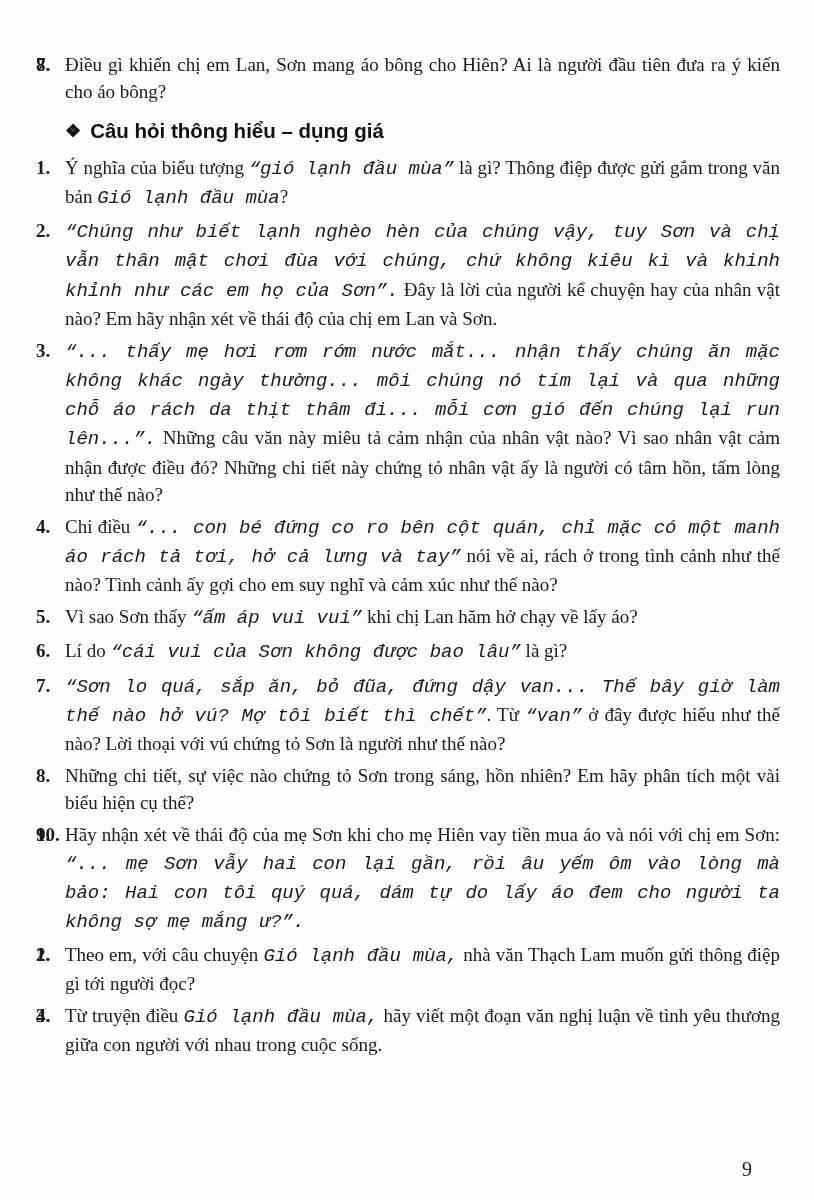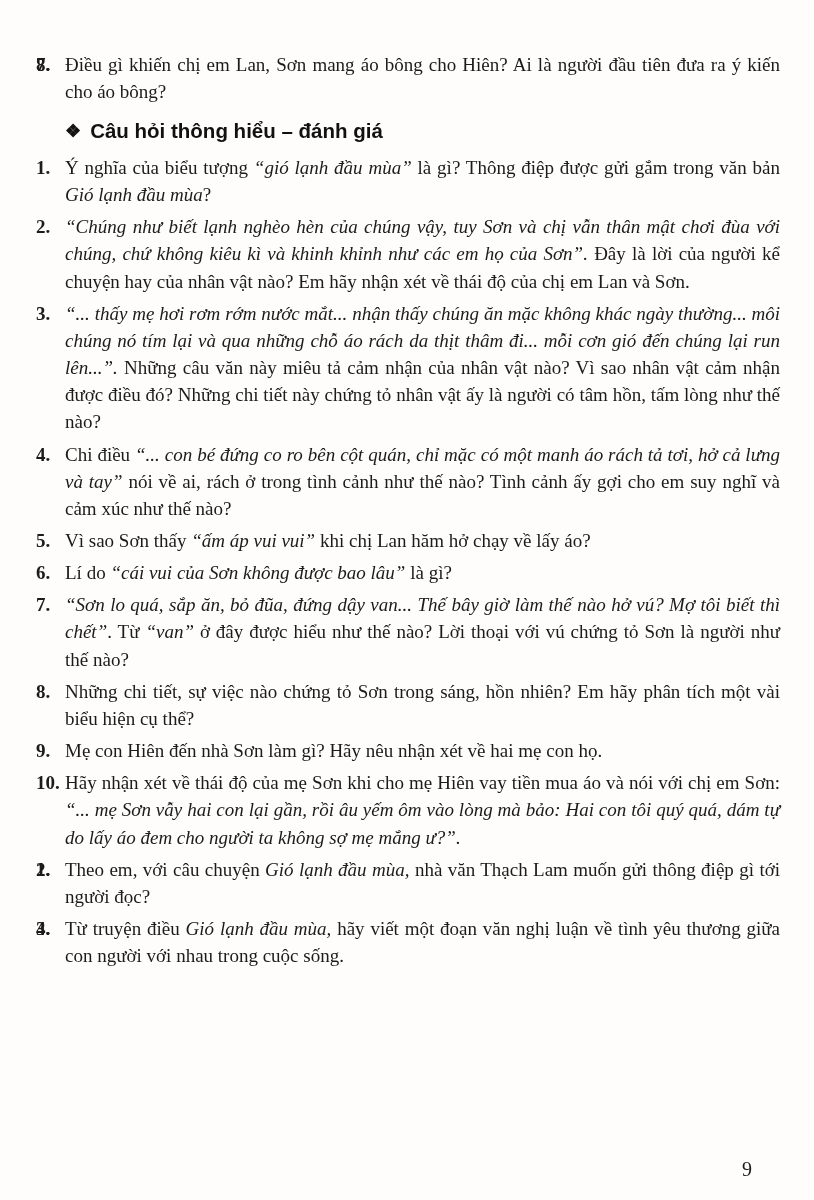--- a/index.html
+++ b/index.html
@@ -28,20 +28,21 @@
     margin-bottom: 5px;
   }
   .question .num {
     position: absolute;
     left: 0;
     top: 0;
     font-weight: 700;
   }
   .question em {
     font-style: italic;
+    font-family: Liberation Mono, monospace;
   }
   .heading {
     font-family: "Liberation Sans", sans-serif;
     font-weight: 700;
     font-size: 20.5px;
     color: #111;
     margin: 13px 0 9px 29px;
     line-height: 1.3;
   }
   .heading .marker {
@@ -58,30 +59,30 @@
     color: #1b1b1b;
   }
 </style>
 </head>
 <body>
 
 <div class="page">
   <div class="content">
       <div class="question"><span class="num">7.</span></div>
       <div class="question"><span class="num">8.</span><span>Điều gì khiến chị em Lan, Sơn mang áo bông cho Hiên? Ai là người đầu tiên đưa ra ý kiến cho áo bông?</span></div>
-      <div class="heading"><span class="marker">❖</span><span>Câu hỏi thông hiểu – đánh giá</span></div>
+      <div class="heading"><span class="marker">❖</span><span>Câu hỏi thông hiểu – dụng giá</span></div>
       <div class="question"><span class="num">1.</span><span>Ý nghĩa của biểu tượng </span><em>“gió lạnh đầu mùa”</em><span> là gì? Thông điệp được gửi gắm trong văn bản </span><em>Gió lạnh đầu mùa</em><span>?</span></div>
       <div class="question"><span class="num">2.</span><em>“Chúng như biết lạnh nghèo hèn của chúng vậy, tuy Sơn và chị vẫn thân mật chơi đùa với chúng, chứ không kiêu kì và khinh khỉnh như các em họ của Sơn”.</em><span> Đây là lời của người kể chuyện hay của nhân vật nào? Em hãy nhận xét về thái độ của chị em Lan và Sơn.</span></div>
       <div class="question"><span class="num">3.</span><em>“... thấy mẹ hơi rơm rớm nước mắt... nhận thấy chúng ăn mặc không khác ngày thường... môi chúng nó tím lại và qua những chỗ áo rách da thịt thâm đi... mỗi cơn gió đến chúng lại run lên...”.</em><span> Những câu văn này miêu tả cảm nhận của nhân vật nào? Vì sao nhân vật cảm nhận được điều đó? Những chi tiết này chứng tỏ nhân vật ấy là người có tâm hồn, tấm lòng như thế nào?</span></div>
       <div class="question"><span class="num">4.</span><span>Chi điều </span><em>“... con bé đứng co ro bên cột quán, chỉ mặc có một manh áo rách tả tơi, hở cả lưng và tay”</em><span> nói về ai, rách ở trong tình cảnh như thế nào? Tình cảnh ấy gợi cho em suy nghĩ và cảm xúc như thế nào?</span></div>
       <div class="question"><span class="num">5.</span><span>Vì sao Sơn thấy </span><em>“ấm áp vui vui”</em><span> khi chị Lan hăm hở chạy về lấy áo?</span></div>
       <div class="question"><span class="num">6.</span><span>Lí do </span><em>“cái vui của Sơn không được bao lâu”</em><span> là gì?</span></div>
       <div class="question"><span class="num">7.</span><em>“Sơn lo quá, sắp ăn, bỏ đũa, đứng dậy van... Thế bây giờ làm thế nào hở vú? Mợ tôi biết thì chết”</em><span>. Từ </span><em>“van”</em><span> ở đây được hiểu như thế nào? Lời thoại với vú chứng tỏ Sơn là người như thế nào?</span></div>
       <div class="question"><span class="num">8.</span><span>Những chi tiết, sự việc nào chứng tỏ Sơn trong sáng, hồn nhiên? Em hãy phân tích một vài biểu hiện cụ thể?</span></div>
-      <div class="question"><span class="num">9.</span><span>Mẹ con Hiên đến nhà Sơn làm gì? Hãy nêu nhận xét về hai mẹ con họ.</span></div>
+      <div class="question"><span class="num">9.</span></div>
       <div class="question"><span class="num">10.</span><span>Hãy nhận xét về thái độ của mẹ Sơn khi cho mẹ Hiên vay tiền mua áo và nói với chị em Sơn: </span><em>“... mẹ Sơn vẫy hai con lại gần, rồi âu yếm ôm vào lòng mà bảo: Hai con tôi quý quá, dám tự do lấy áo đem cho người ta không sợ mẹ mắng ư?”.</em></div>
       <div class="question"><span class="num">1.</span></div>
       <div class="question"><span class="num">2.</span><span>Theo em, với câu chuyện </span><em>Gió lạnh đầu mùa,</em><span> nhà văn Thạch Lam muốn gửi thông điệp gì tới người đọc?</span></div>
       <div class="question"><span class="num">3.</span></div>
       <div class="question"><span class="num">4.</span><span>Từ truyện điều </span><em>Gió lạnh đầu mùa,</em><span> hãy viết một đoạn văn nghị luận về tình yêu thương giữa con người với nhau trong cuộc sống.</span></div>
     </div>
   <div class="page-number">9</div>
 </div>
 
 </body></html>

